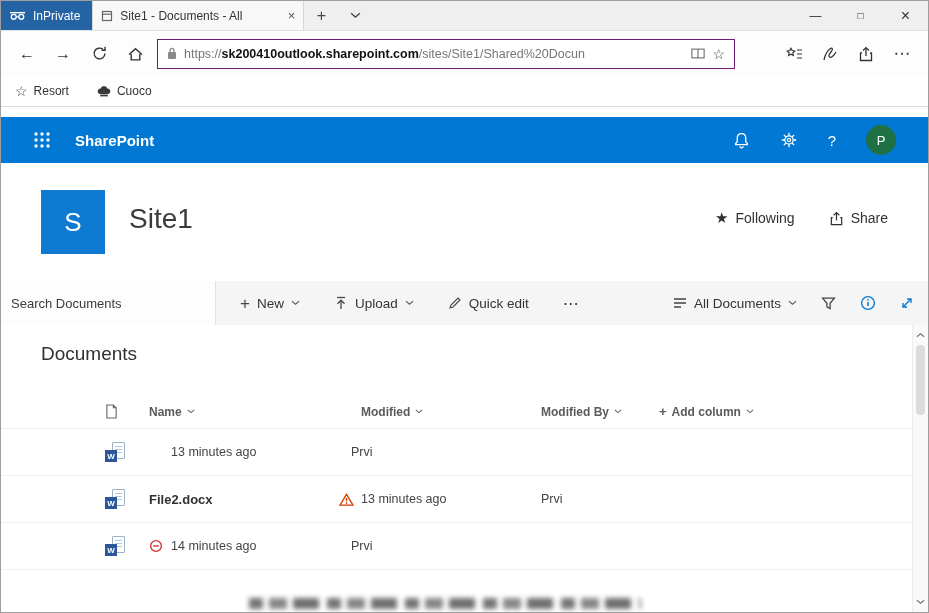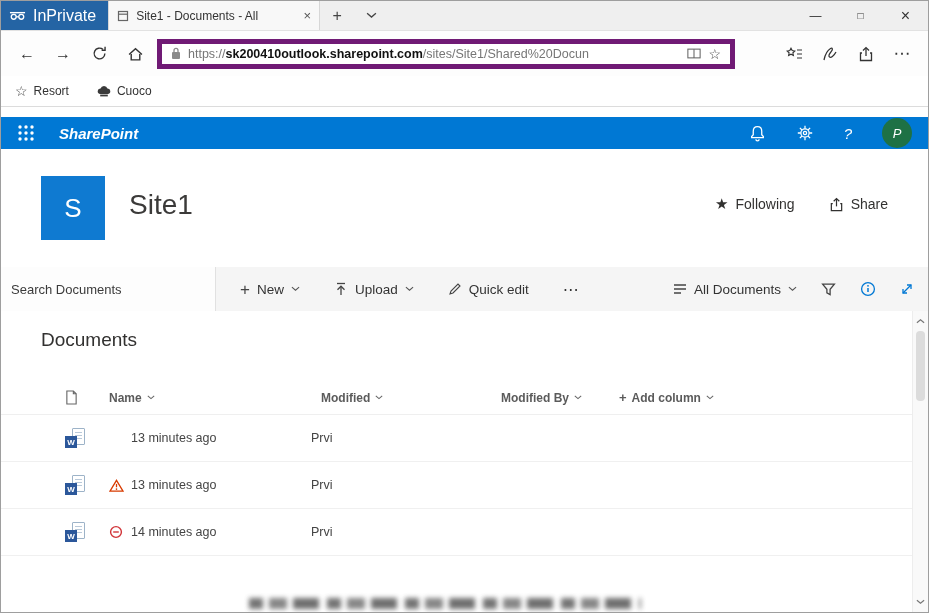--- a/index.html
+++ b/index.html
@@ -1,47 +1,47 @@
 <!DOCTYPE html>
 <html><head>
 <meta charset="utf-8">
 <style>
   * { margin:0; padding:0; box-sizing:border-box; }
   body { font-family:"Liberation Sans", sans-serif; background:#fff; width:929px; height:613px; }
   .window { width:929px; height:613px; border:1px solid #9e9e9e; background:#fff; display:flex; flex-direction:column; overflow:hidden; }
 
   
   .tab-bar { height:30px; background:#efefef; display:flex; align-items:stretch; flex:none; border-bottom:1px solid #e2e2e2; }
-  .inprivate { background:#2464a4; color:#fff; display:flex; align-items:center; gap:7px; padding:0 12px 0 8px; font-size:16px; }
+  .inprivate { background:#2464a4; color:#fff; display:flex; align-items:center; gap:7px; padding:0 12px 0 8px; font-size:12px; }
   .tab { width:212px; background:#f8f8f8; border-left:1px solid #d7d7d7; border-right:1px solid #d7d7d7; display:flex; align-items:center; gap:7px; padding:0 8px; font-size:12px; color:#333; }
   .tab-title { flex:1; white-space:nowrap; overflow:hidden; text-overflow:ellipsis; }
   .tab-close { color:#555; font-size:13px; cursor:default; }
   .tbtn { width:34px; display:flex; align-items:center; justify-content:center; color:#444; font-size:16px; }
   .win-controls { margin-left:auto; display:flex; }
   .wbtn { width:45px; display:flex; align-items:center; justify-content:center; color:#333; }
   .wbtn.min span { font-size:12px; } .wbtn.max span { font-size:10px; } .wbtn.cls span { font-size:16px; }
 
   
   .address-bar { height:45px; background:#fdfdfd; display:flex; align-items:center; padding:0 8px; flex:none; }
   .nav-btn { width:36px; height:36px; display:flex; align-items:center; justify-content:center; color:#333; font-size:16px; }
-  .url-box { width:578px; height:30px; margin-left:4px; border:5px solid #701a75; background:#fff; display:flex; align-items:center; padding:0 9px; font-size:12.5px; gap:7px; }
+  .url-box { width:578px; height:30px; margin-left:4px; border:1px solid #701a75; background:#fff; display:flex; align-items:center; padding:0 9px; font-size:12.5px; gap:7px; }
   .url-text { flex:1; white-space:nowrap; overflow:hidden; color:#767676; }
   .url-text b { color:#111; font-weight:700; }
   .url-star { color:#444; font-size:14px; }
   .addr-right { margin-left:auto; display:flex; align-items:center; }
   .addr-right .nav-btn { font-size:17px; }
 
   
   .fav-bar { height:31px; background:#fff; border-bottom:1px solid #dcdcdc; display:flex; align-items:center; gap:28px; padding:0 14px; font-size:12px; color:#333; flex:none; }
   .fav-item { display:flex; align-items:center; gap:6px; }
   .fav-item .star { font-size:14px; color:#444; }
   .white-gap { height:10px; background:#fff; flex:none; }
 
   
-  .suite-bar { height:32px; background:#0078d4; display:flex; align-items:center; padding:0 16px; color:#fff; flex:none;font-style:italic; }
+  .suite-bar { height:46px; background:#0078d4; display:flex; align-items:center; padding:0 32px; color:#fff; flex:none; }
   .brand { font-size:15px; font-weight:700; margin-left:24px; }
   .suite-right { margin-left:auto; display:flex; align-items:center; gap:30px; }
   .suite-right .q { font-size:15px; }
   .avatar { width:30px; height:30px; border-radius:50%; background:#1e7145; color:#fff; font-size:13px; display:flex; align-items:center; justify-content:center; }
 
   
   .site-header { height:118px; background:#fff; position:relative; flex:none; }
   .site-logo { position:absolute; left:40px; top:27px; width:64px; height:64px; background:#0f7ad1; color:#fff; font-size:26px; display:flex; align-items:center; justify-content:center; }
   .site-name { position:absolute; left:128px; top:40px; font-size:28px; color:#3b3a39; font-weight:400; }
   .site-actions { position:absolute; right:40px; top:46px; display:flex; align-items:center; gap:34px; font-size:14px; color:#323130; }
@@ -56,21 +56,21 @@
   .cmd-left { display:flex; align-items:center; gap:34px; padding-left:24px; }
   .cmd-btn { display:flex; align-items:center; gap:7px; font-size:13.5px; color:#333; }
   .cmd-btn .plus { font-size:17px; color:#444; line-height:1; }
   .cmd-right { margin-left:auto; display:flex; align-items:center; gap:24px; padding-right:14px; }
   .chev { color:#666; }
 
   
   .content { flex:1; background:#fff; position:relative; overflow:hidden; }
   .lib-title { position:absolute; left:40px; top:18px; font-size:19px; color:#323130; font-weight:400; }
   .table { position:absolute; left:0; right:16px; top:70px; }
-  .thead-row, .row { display:flex; align-items:center; padding-left:64px; }
+  .thead-row, .row { display:flex; align-items:center; padding-left:104px; }
   .thead-row { height:34px; font-size:12px; color:#5b5b5b; font-weight:600; border-bottom:1px solid #efefef; }
   .row { height:47px; border-bottom:1px solid #f0f0f0; }
   .c-icon { width:44px; display:flex; align-items:center; }
   .c-name { width:190px; display:flex; align-items:center; gap:5px; }
   .c-status { width:22px; display:flex; align-items:center; }
   .c-mod { width:180px; display:flex; align-items:center; gap:5px; }
   .c-by { width:118px; display:flex; align-items:center; gap:5px; }
   .c-add { flex:1; display:flex; align-items:center; gap:5px; }
   .row .c-name { font-size:13px; font-weight:600; color:#323130; }
   .row .c-mod, .row .c-by { font-size:12.5px; color:#444; font-weight:400; }
@@ -435,20 +435,21 @@
         <div class="c-add"></div>
       </div>
 
       <div class="row">
         <div class="c-icon">
           <span class="docx">
             <span class="page"></span>
             <span class="badge">W</span>
           </span>
         </div>
+        <div class="c-name">File2.docx</div>
         <div class="c-status">
           <span>
             <svg width="15" height="13" viewBox="0 0 16 14">
                 <path d="M8 1.4L15 13H1z" fill="none" stroke="#d83b01" stroke-width="1.4"></path>
                 <path d="M8 5.3v3.6" stroke="#d83b01" stroke-width="1.4"></path>
                 <circle cx="8" cy="10.9" r="0.9" fill="#d83b01"></circle>
               </svg>
           </span>
         </div>
         <div class="c-mod">13 minutes ago</div>

